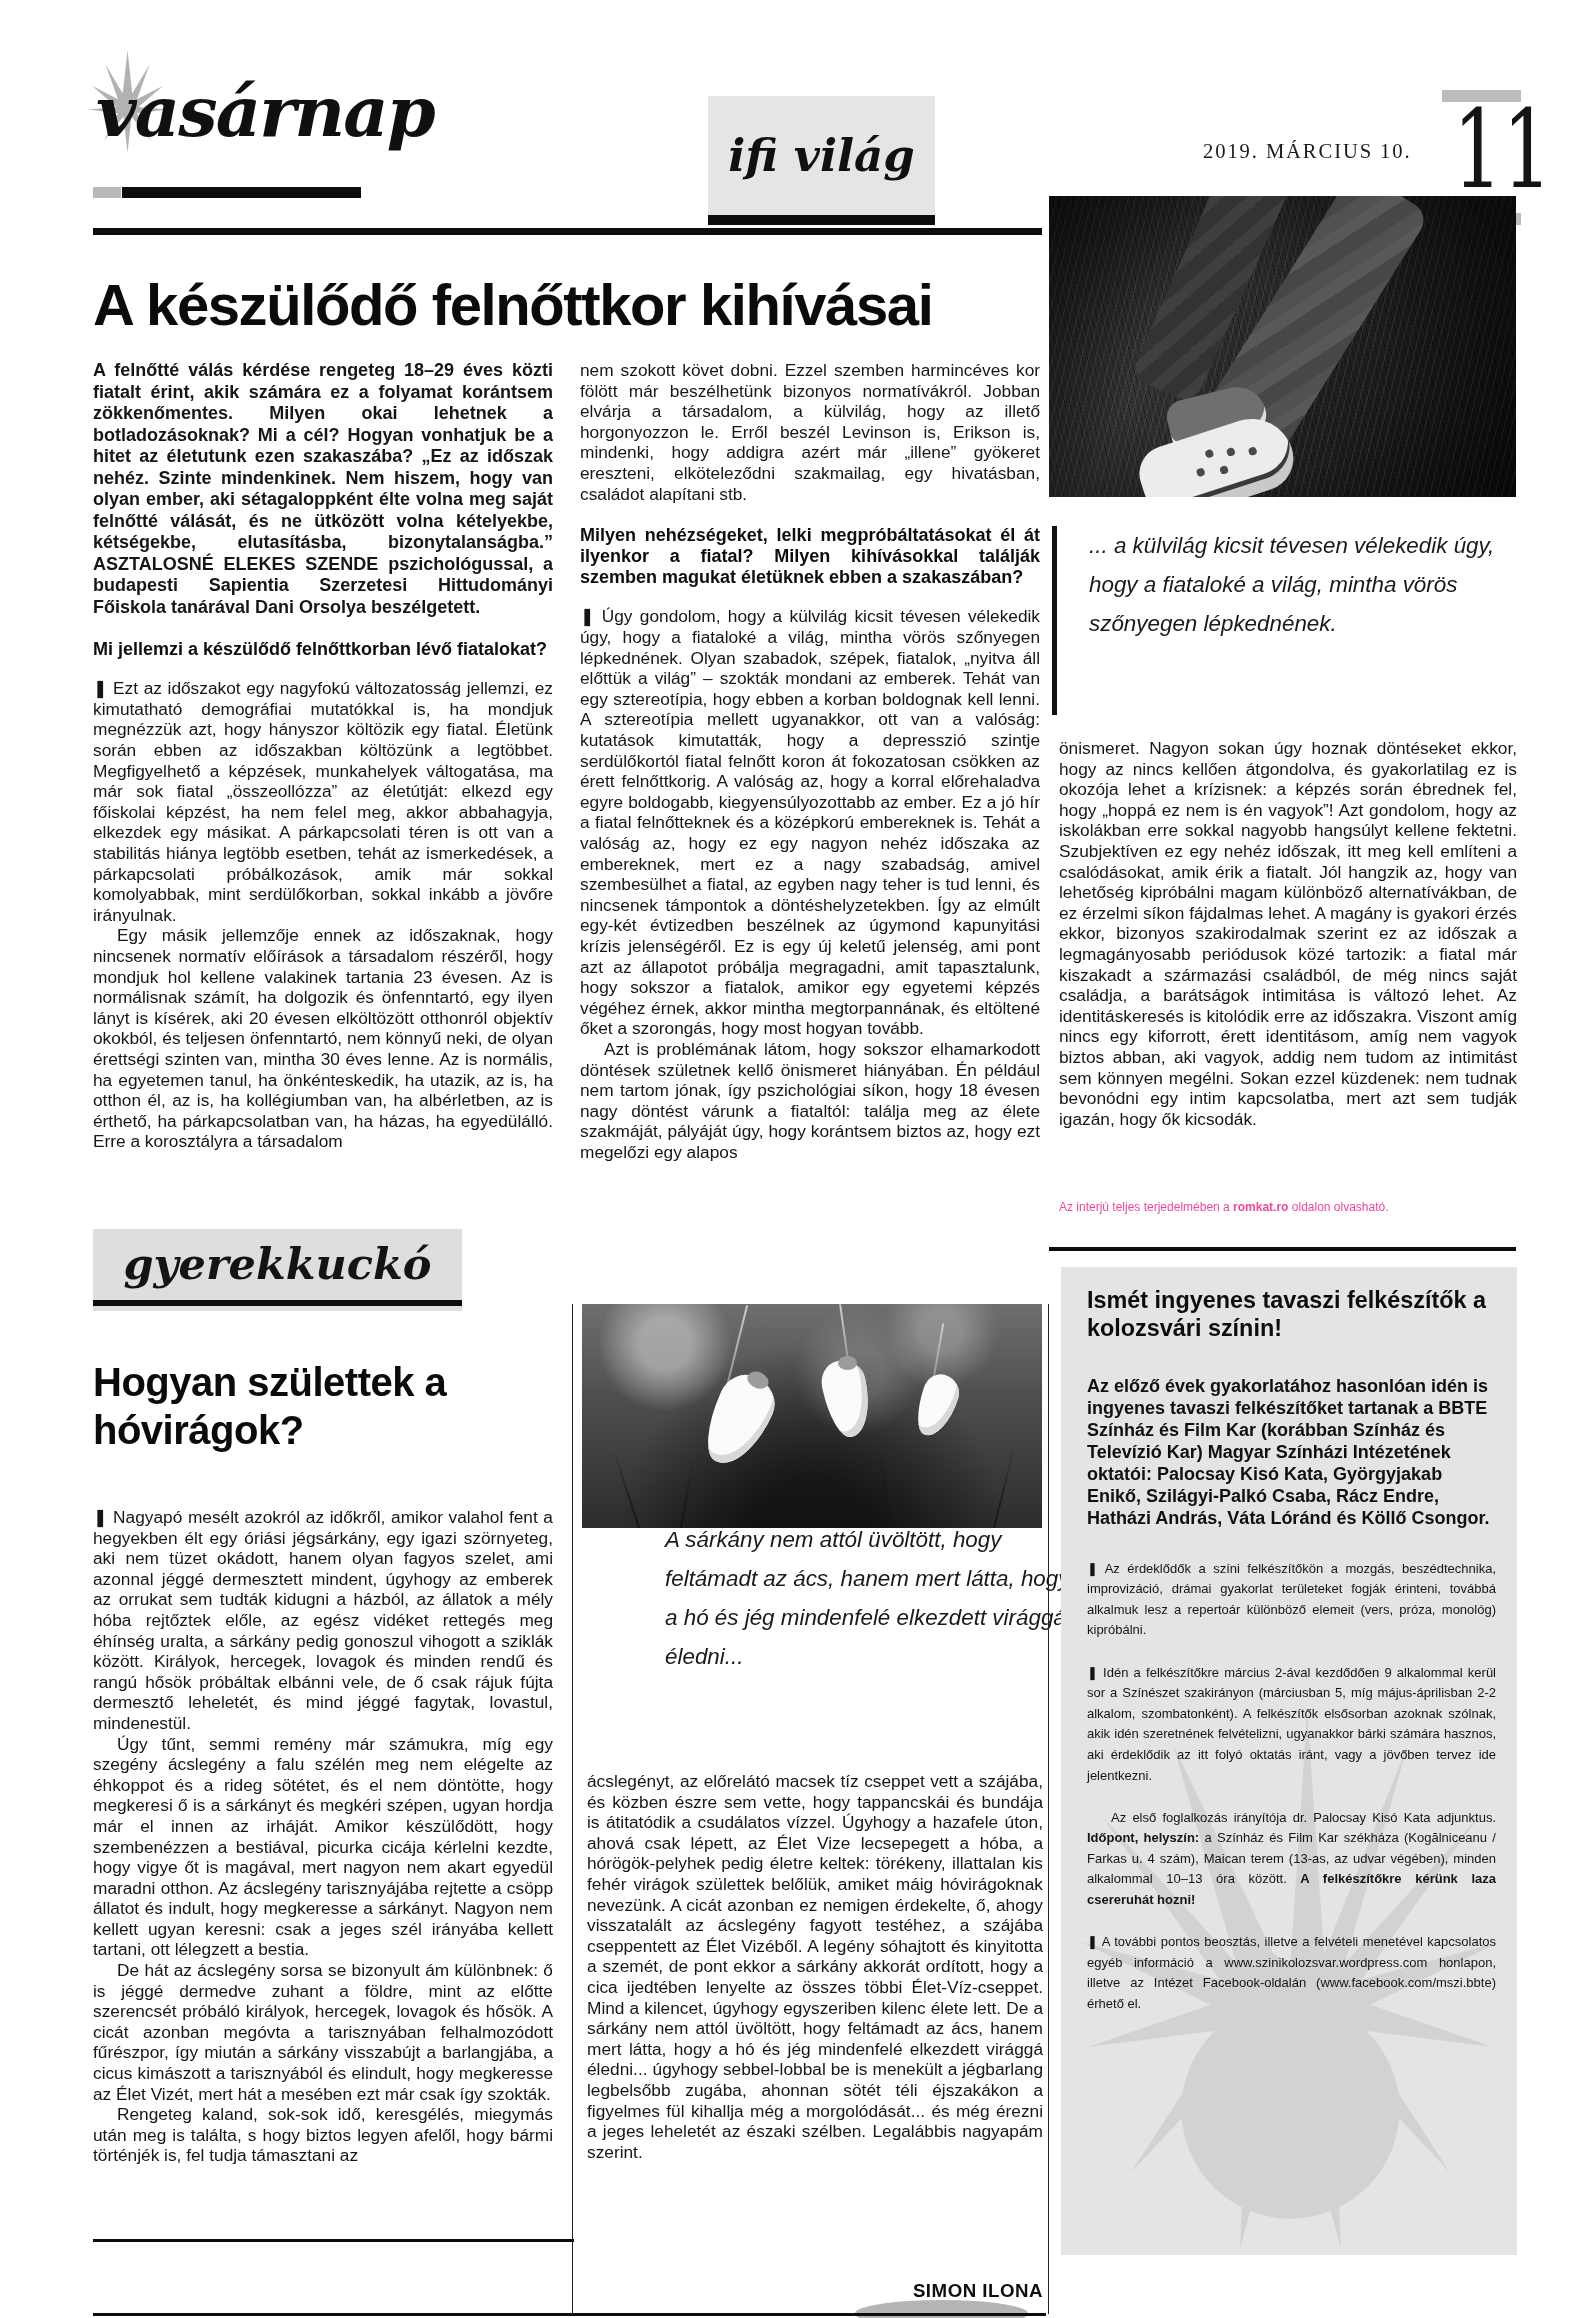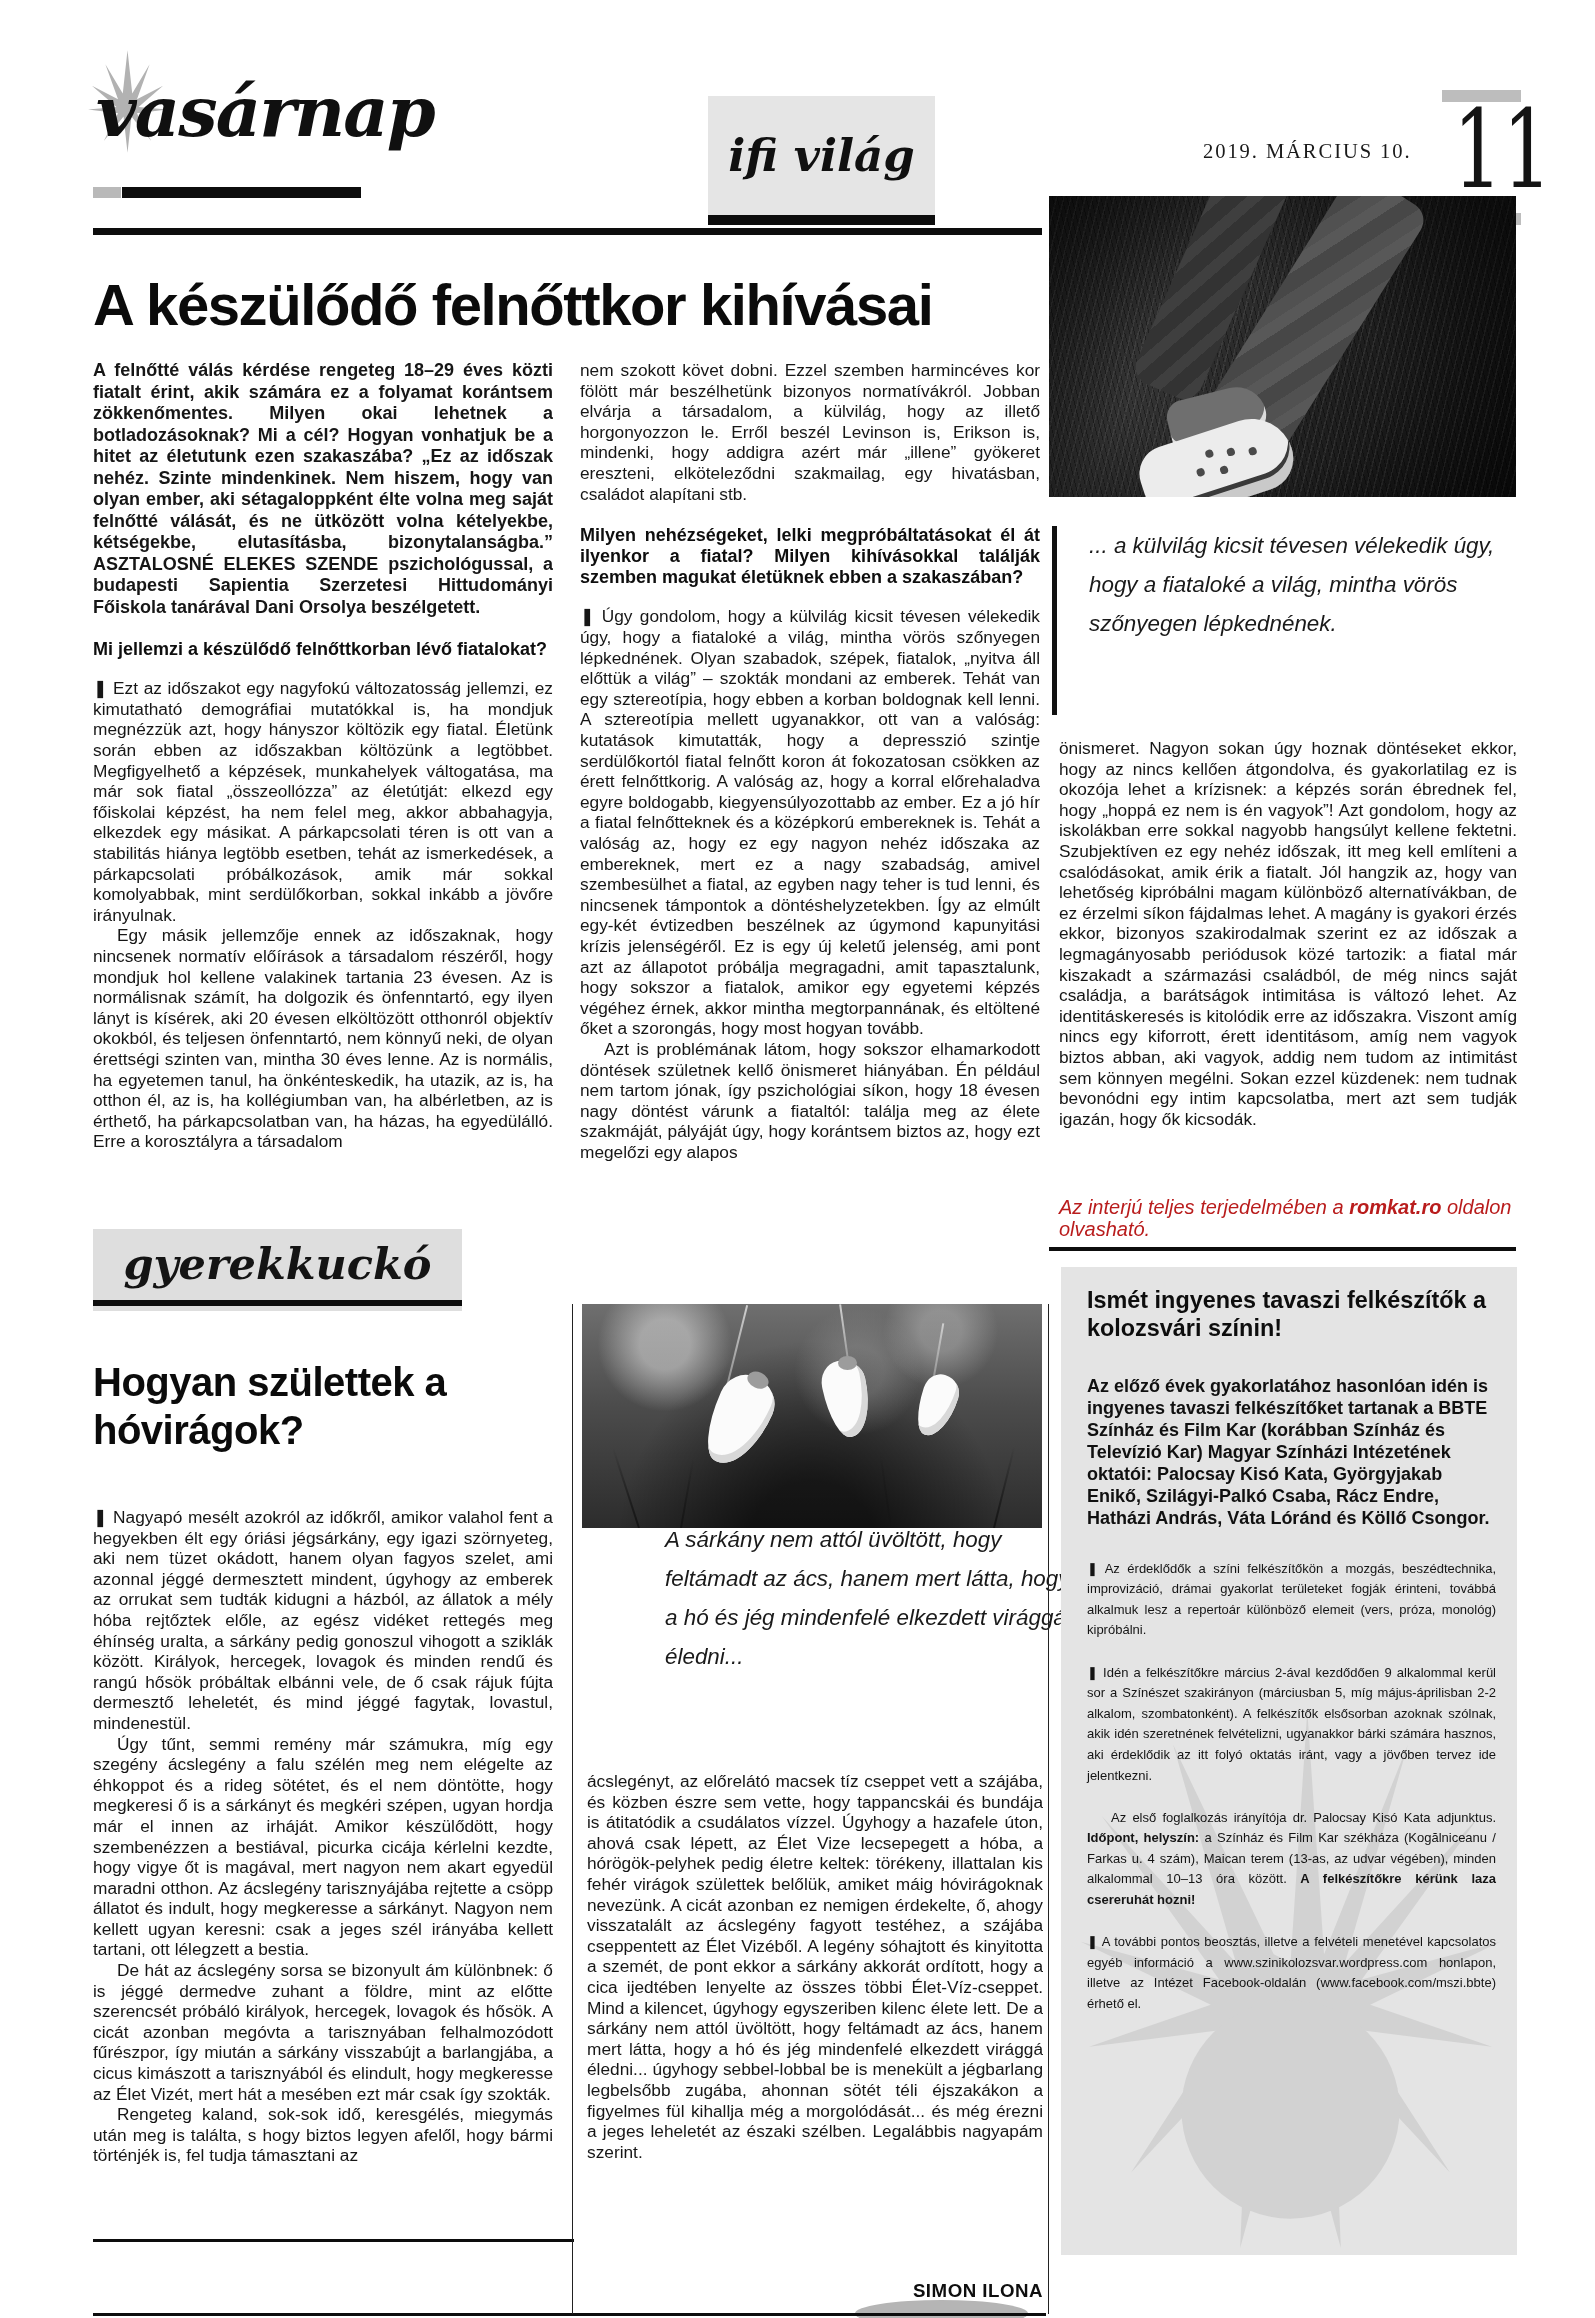--- a/index.html
+++ b/index.html
@@ -38,21 +38,21 @@
   .col p{margin:0;font-size:17.3px;line-height:20.6px;text-align:justify;color:#161616;}
   .col p.ind{text-indent:24px;}
   .lead{font-weight:700;font-size:18px !important;line-height:21.5px !important;}
   .qhead{
     margin:20.6px 0 18.7px 0;font-weight:700;font-size:18px;line-height:21px;text-align:justify;color:#0e0e0e;
   }
   .pullquote{
     font-style:italic;font-size:22.4px;line-height:39px;color:#1a1a1a;text-align:left;
   }
   .pq-border{background:#111;}
-  .note{font-style:italic;font-size:20px;line-height:22px;color:#b91c1c;}
+  .note{font-size:12px;line-height:22px;color:#ec4899;}
   .note b{font-weight:700;}
   .byline{font-weight:700;font-size:18.7px;letter-spacing:0.5px;color:#0e0e0e;text-align:right;}
   .byline-oval{background:#b5b5b5;border-radius:50%;}
   .vdivider{background:#222;}
   
   .kids-label-box{
     background:#dedede;text-align:center;
     font-family:"DejaVu Serif","Liberation Serif",serif;
     font-style:italic;font-weight:700;font-size:43px;color:#141414;line-height:70px;
   }

